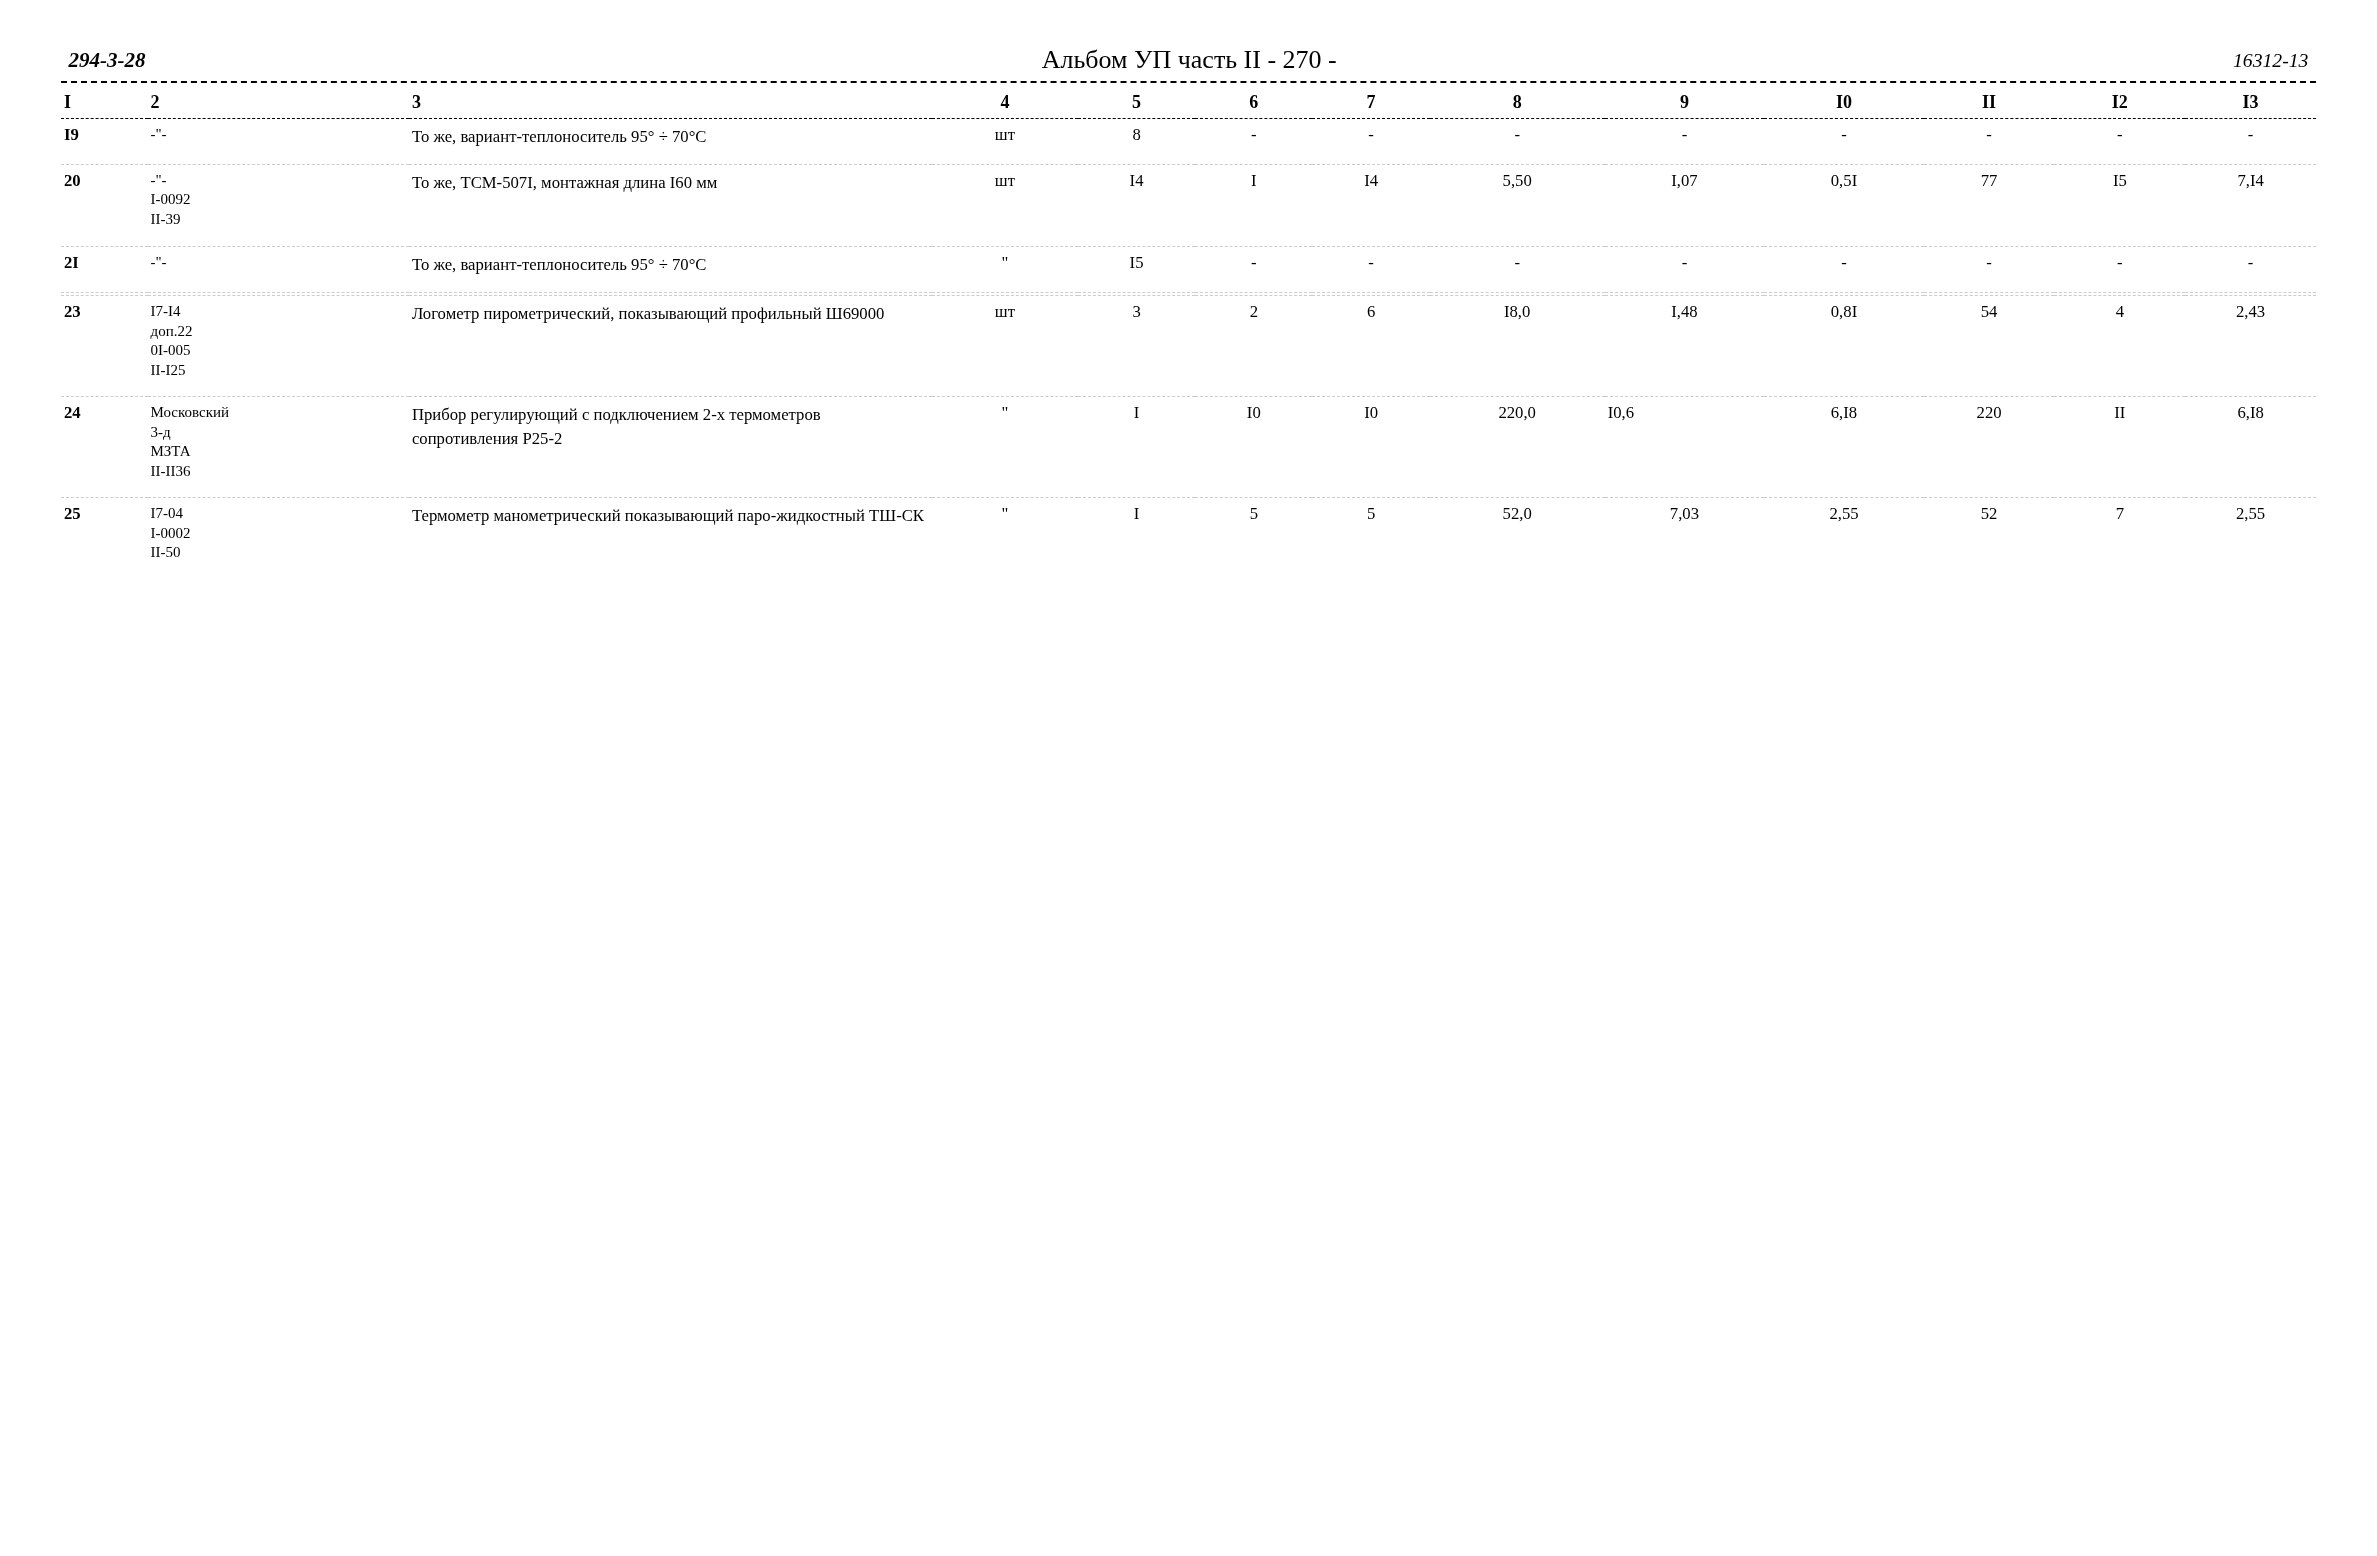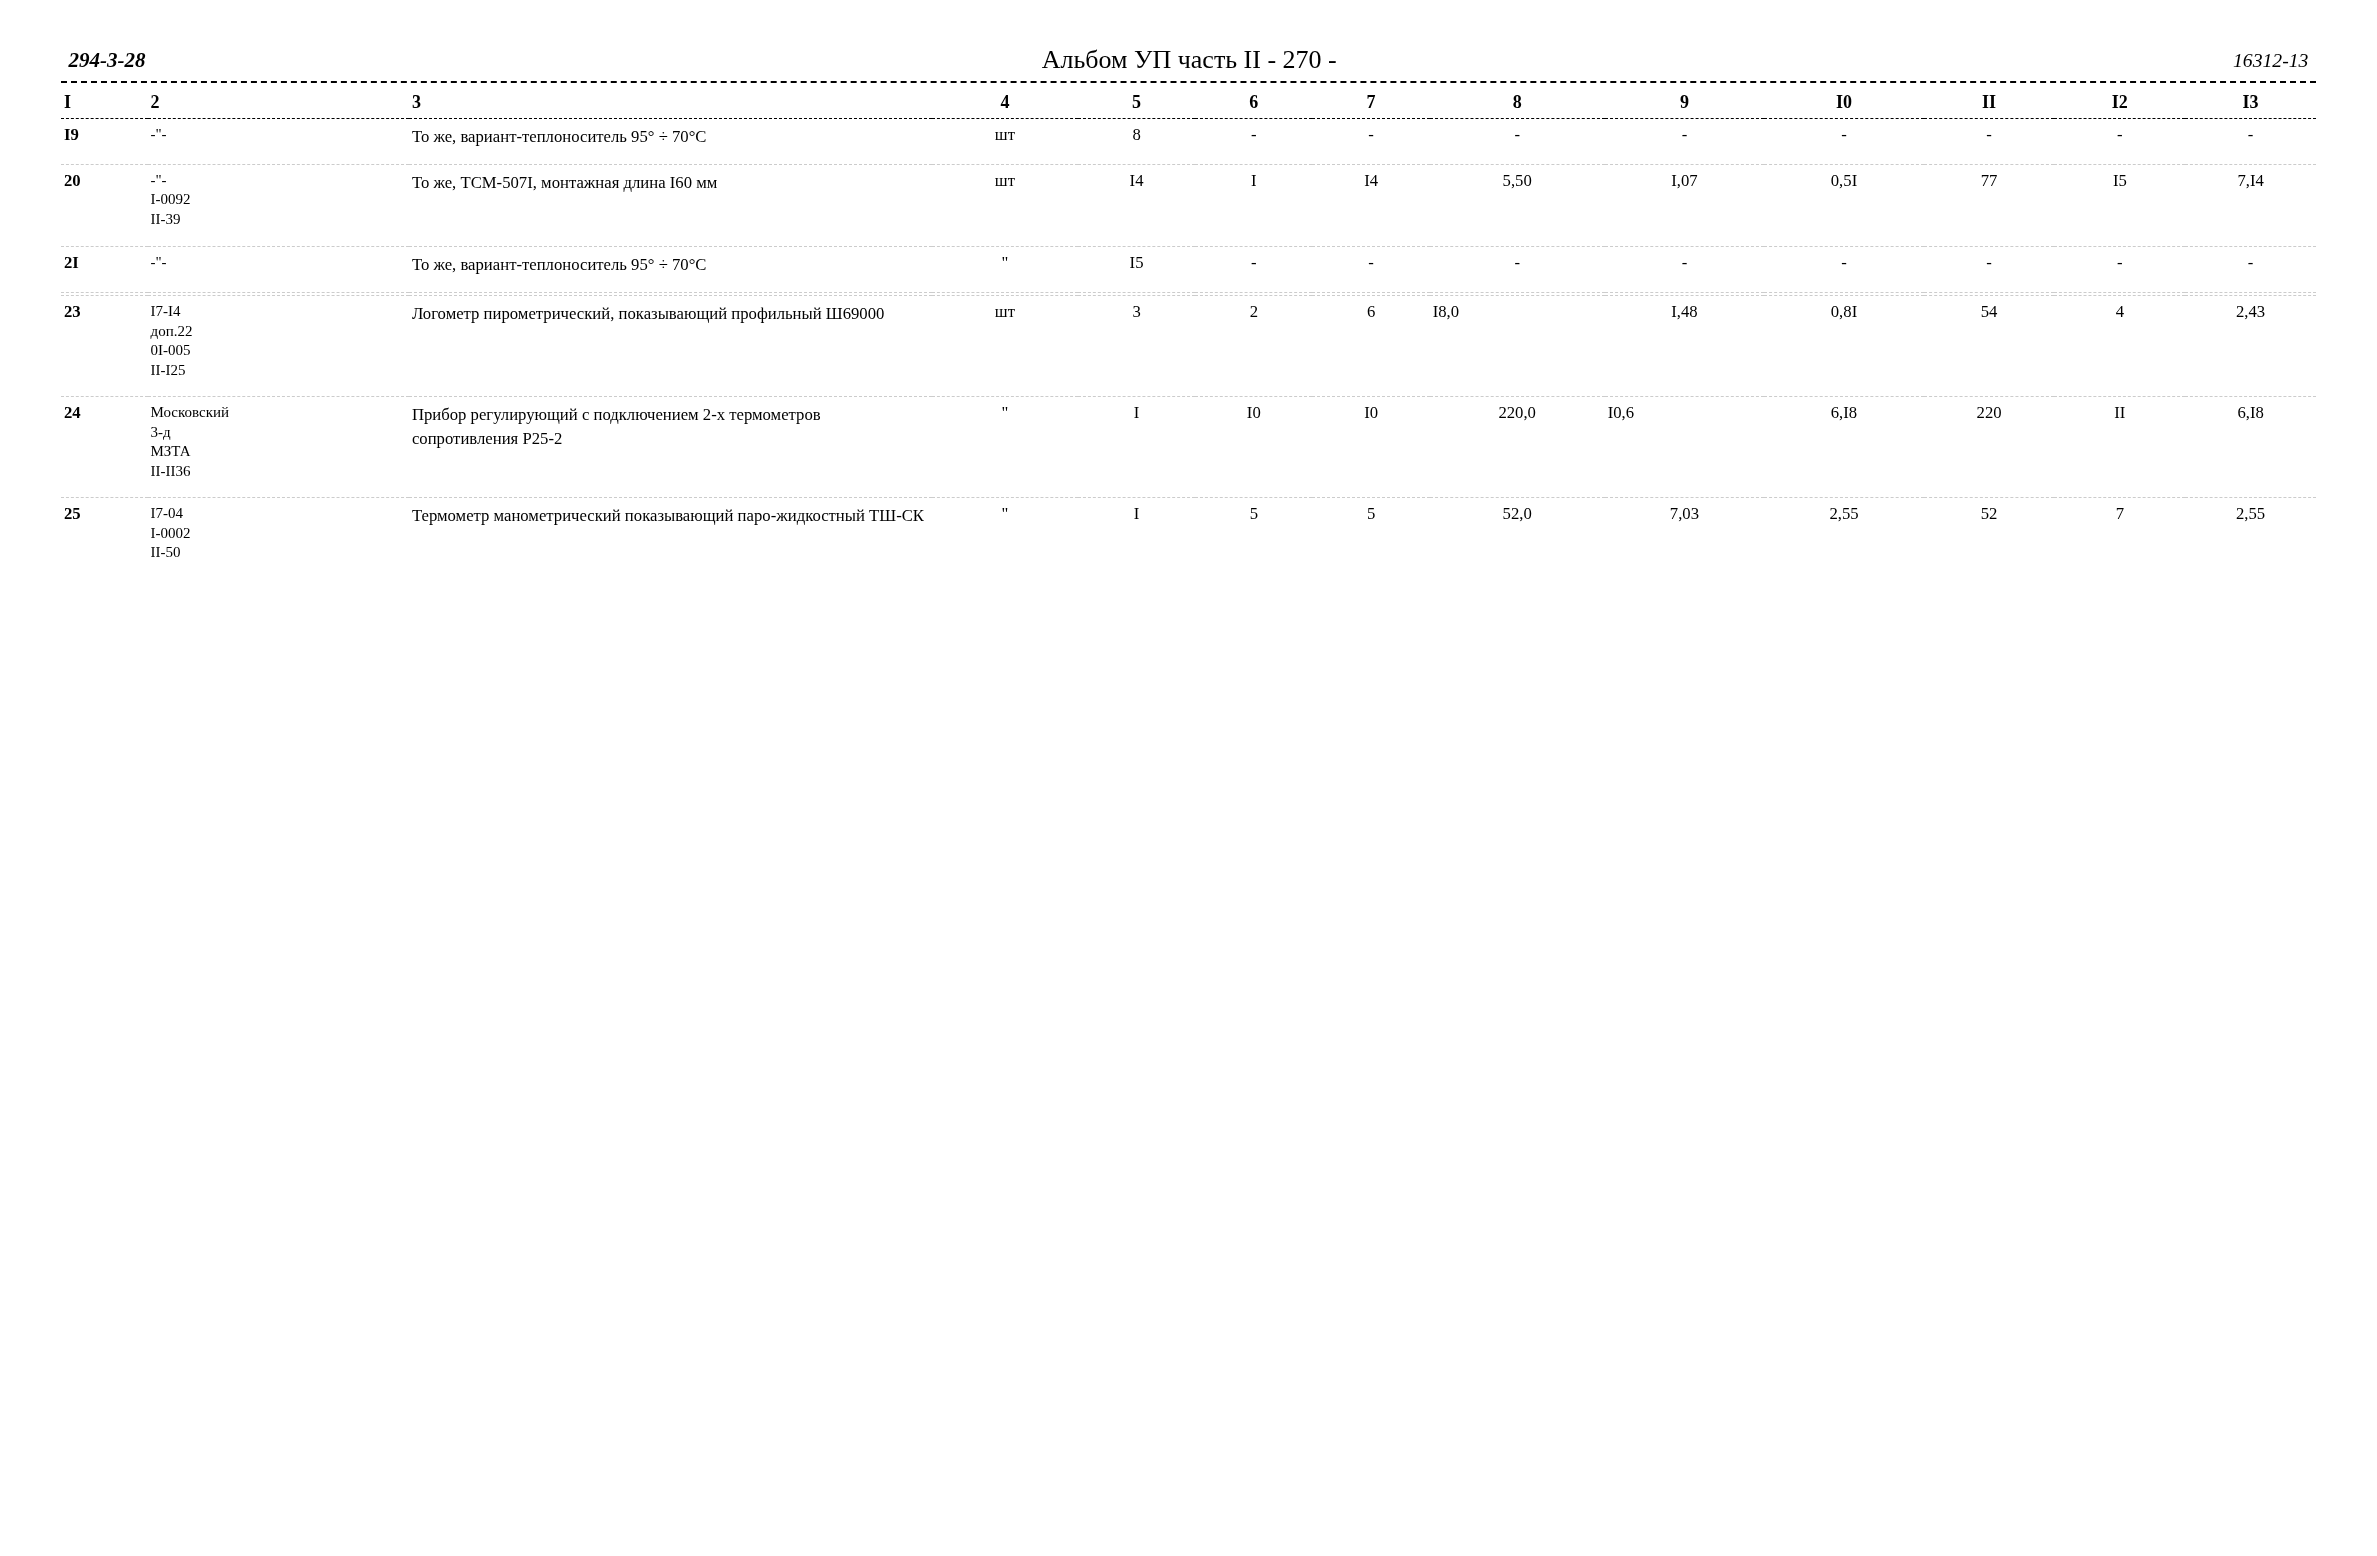--- a/index.html
+++ b/index.html
@@ -198,21 +198,21 @@
         <td colspan="13" style="border-bottom: 0.8px dashed rgb(204, 204, 204); padding: 0px; height: 3px;"></td>
       </tr>
       <tr class="data-row">
         <td style="padding-bottom: 13.6px;">23</td>
         <td style="padding-bottom: 13.6px;">I7-I4<br>доп.22<br>0I-005<br>II-I25</td>
         <td style="padding-bottom: 13.6px;">Логометр пирометрический, показывающий профильный  Ш69000</td>
         <td style="text-align: center; padding-bottom: 13.6px;">шт</td>
         <td style="text-align: center; padding-bottom: 13.6px;">3</td>
         <td style="text-align: center; padding-bottom: 13.6px;">2</td>
         <td style="text-align: center; padding-bottom: 13.6px;">6</td>
-        <td style="text-align: left; padding-bottom: 13.6px;">I8,0</td>
+        <td style="text-align: center; padding-bottom: 13.6px;">I8,0</td>
         <td style="text-align: center; padding-bottom: 13.6px;">I,48</td>
         <td style="text-align: center; padding-bottom: 13.6px;">0,8I</td>
         <td style="text-align: center; padding-bottom: 13.6px;">54</td>
         <td style="text-align: center; padding-bottom: 13.6px;">4</td>
         <td style="text-align: center; padding-bottom: 13.6px;">2,43</td>
       </tr>
       <tr>
         <td colspan="13" style="border-bottom: 0.8px dashed rgb(204, 204, 204); padding: 0px; height: 3px;"></td>
       </tr>
       <tr class="data-row">

